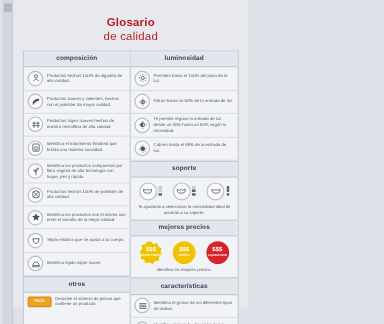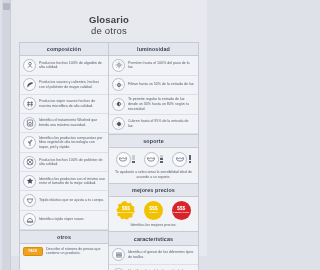--- a/index.html
+++ b/index.html
@@ -21,21 +21,21 @@
     background: #b4b8c2; border-radius: 1px;
   }
 
   .sheet {
     position: absolute; left: 11px; top: 0; width: 196px; height: 256px;
     background: #e7e9ef;
   }
 
   .title {
     text-align: center; padding-top: 14px;
-    color: #404040; letter-spacing: .2px;
+    color: #b91c1c; letter-spacing: .2px;
   }
   .title .l1 { font-size: 9.5px; font-weight: 700; line-height: 11px; }
   .title .l2 { font-size: 9.5px; font-weight: 400; line-height: 11px; }
 
   .grid {
     position: absolute; left: 8px; top: 42px; width: 180px;
     display: flex; gap: 0;
     border: 1px solid #c6cad4; background: #f2f3f7;
   }
   .col { width: 50%; }
@@ -113,21 +113,21 @@
 <div id="page">
 
   <div class="rail">
     <div class="rail-thumb"></div>
   </div>
 
   <div class="sheet">
 
     <div class="title">
       <div class="l1">Glosario</div>
-      <div class="l2">de otros</div>
+      <div class="l2">de calidad</div>
     </div>
 
     <div class="grid">
 
       <div class="col col-l">
 
         <div class="sec-head">composición</div>
 
         <div class="row">
           <span class="ico">

